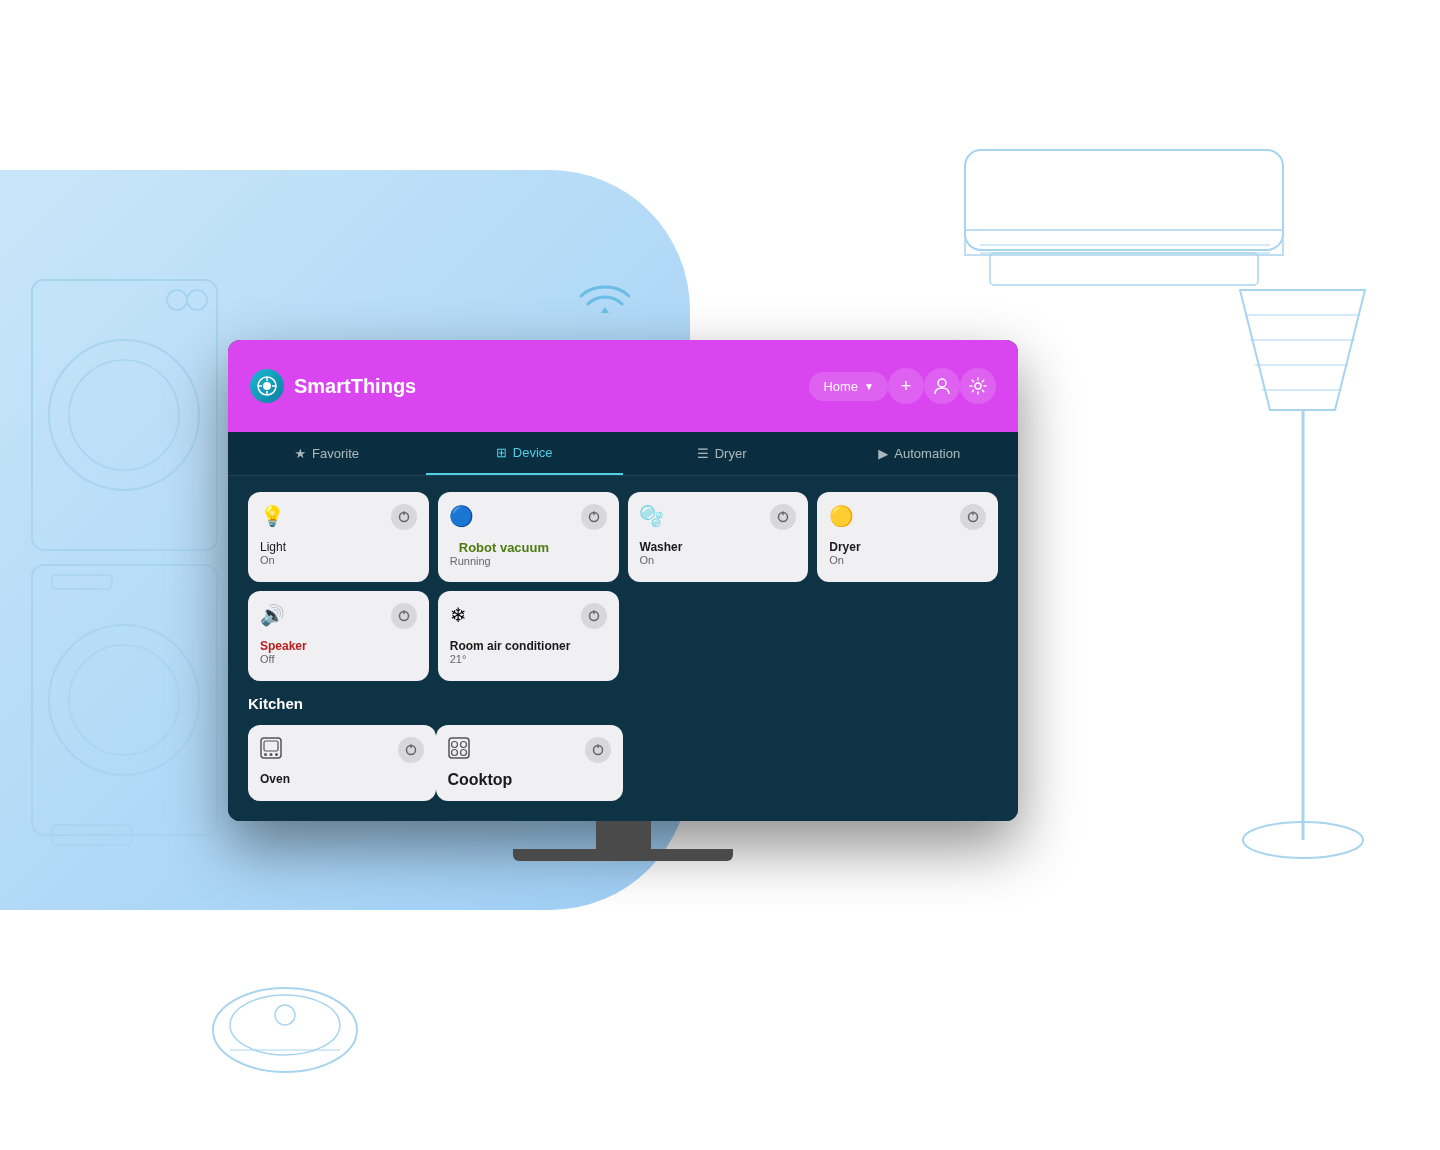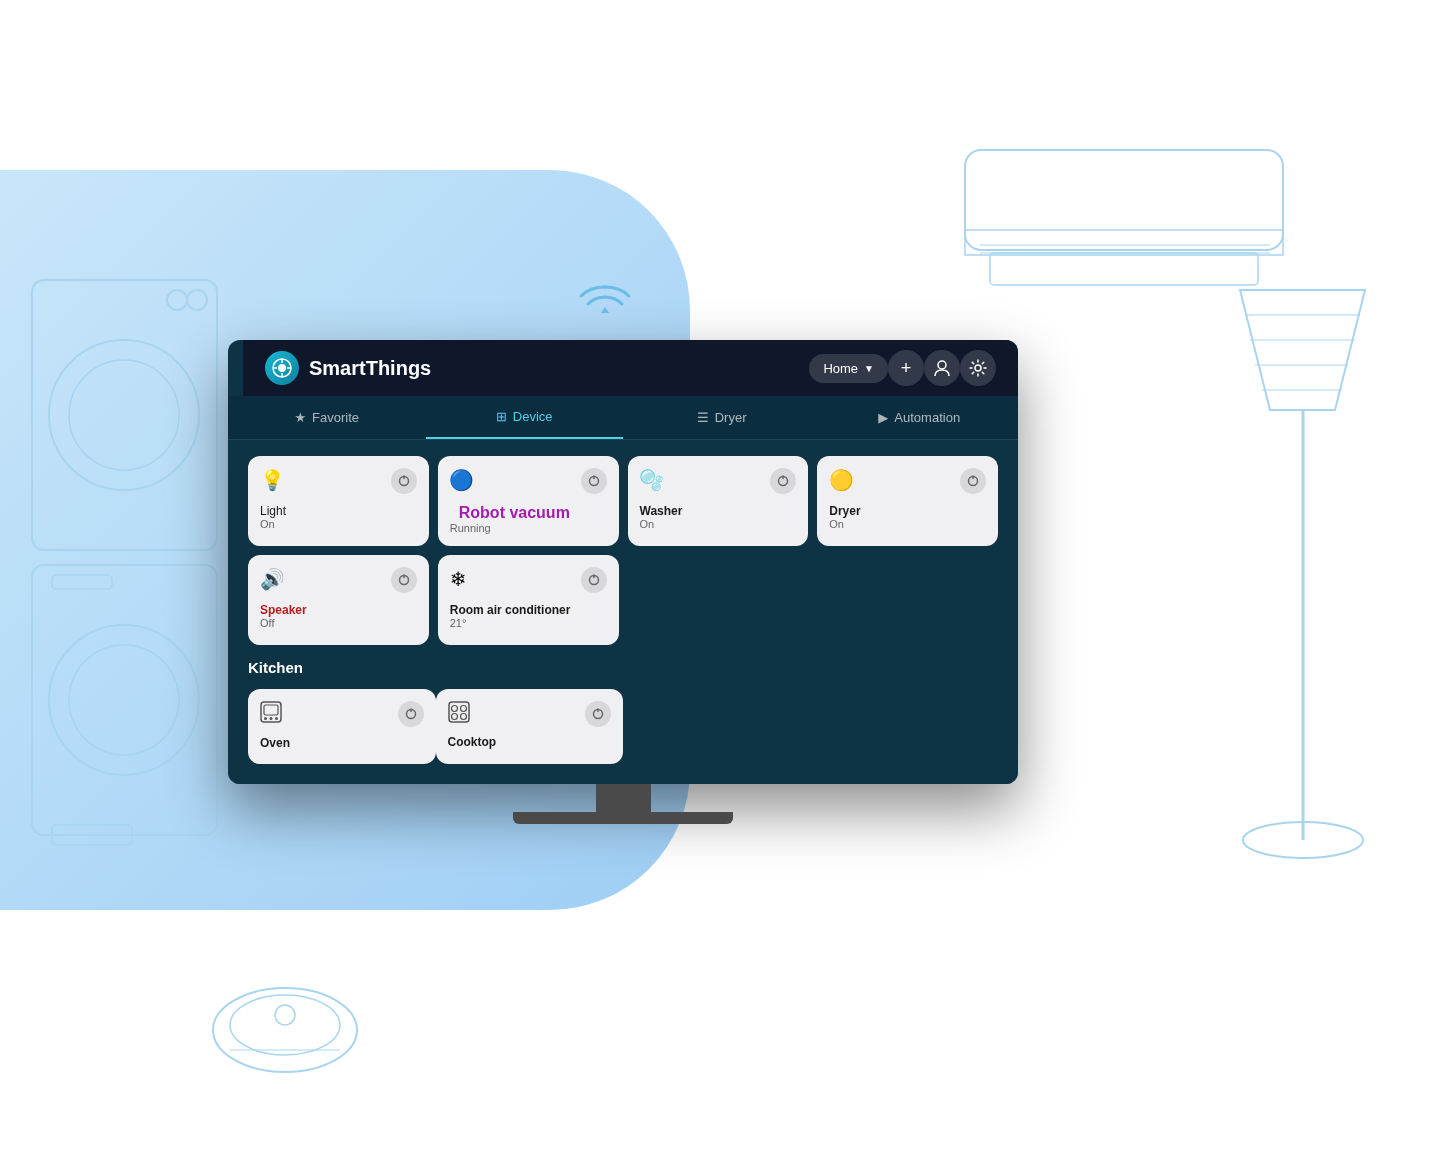--- a/index.html
+++ b/index.html
@@ -75,21 +75,21 @@
     <circle cx="80" cy="45" r="10" stroke="#a8d4ef" stroke-width="1.5" fill="none"></circle>
     <line x1="25" y1="80" x2="135" y2="80" stroke="#a8d4ef" stroke-width="1"></line>
   </svg>
 
 </div>
 
 <div style="position:absolute;left:228px;top:340px;width:790px;">
 
   <div style="background:#0d3344;border-radius:12px;overflow:hidden;box-shadow:0 25px 60px rgba(0,0,0,0.45);">
 
-    <div style="background:#0f172a;padding:10px 22px;display:flex;align-items:center;justify-content:space-between;margin-left:15px;">
+    <div style="background:#d946ef;padding:28px 22px;display:flex;align-items:center;justify-content:space-between;">
       <div style="display:flex;align-items:center;gap:10px;">
 
         <div style="width:34px;height:34px;background:linear-gradient(135deg,#1ab8d4,#0e7fa0);border-radius:50%;display:flex;align-items:center;justify-content:center;">
           <svg width="22" height="22" viewBox="0 0 22 22">
             <circle cx="11" cy="11" r="9" fill="none" stroke="white" stroke-width="1.5"></circle>
             <circle cx="11" cy="11" r="4" fill="white"></circle>
             <line x1="11" y1="2" x2="11" y2="6" stroke="white" stroke-width="1.5"></line>
             <line x1="11" y1="16" x2="11" y2="20" stroke="white" stroke-width="1.5"></line>
             <line x1="2" y1="11" x2="6" y2="11" stroke="white" stroke-width="1.5"></line>
             <line x1="16" y1="11" x2="20" y2="11" stroke="white" stroke-width="1.5"></line>
@@ -161,21 +161,21 @@
           <div style="background:#f0f0f2;border-radius:12px;padding:12px;min-height:90px;cursor:pointer;">
             <div style="display:flex;justify-content:space-between;align-items:flex-start;">
               <span style="font-size:20px;">🔵</span>
               <div style="width:26px;height:26px;background:#d8d8da;border-radius:50%;display:flex;align-items:center;justify-content:center;cursor:pointer;">
                 <svg width="12" height="12" viewBox="0 0 12 12">
                     <circle cx="6" cy="6" r="4.5" stroke="#666" stroke-width="1.5" fill="none"></circle>
                     <line x1="6" y1="1" x2="6" y2="3.5" stroke="#666" stroke-width="1.5" stroke-linecap="round"></line>
                   </svg>
               </div>
             </div>
-            <div style="font-size:16px;font-weight:600;color:#a21caf;margin-top:10px;padding-left:9px;">Robot vacuum</div>
+            <div style="font-size:13px;font-weight:600;color:#4d7c0f;margin-top:10px;padding-left:9px;">Robot vacuum</div>
             <div style="font-size:11px;color:#666;">Running</div>
           </div>
 
           <div style="background:#f0f0f2;border-radius:12px;padding:12px;min-height:90px;cursor:pointer;">
             <div style="display:flex;justify-content:space-between;align-items:flex-start;">
               <span style="font-size:20px;">🫧</span>
               <div style="width:26px;height:26px;background:#d8d8da;border-radius:50%;display:flex;align-items:center;justify-content:center;cursor:pointer;">
                 <svg width="12" height="12" viewBox="0 0 12 12">
                     <circle cx="6" cy="6" r="4.5" stroke="#666" stroke-width="1.5" fill="none"></circle>
                     <line x1="6" y1="1" x2="6" y2="3.5" stroke="#666" stroke-width="1.5" stroke-linecap="round"></line>
@@ -276,21 +276,21 @@
                     <circle cx="15.5" cy="15.5" r="3" stroke="#555" stroke-width="1.2" fill="none"></circle>
                   </svg>
               </span>
               <div style="width:26px;height:26px;background:#d8d8da;border-radius:50%;display:flex;align-items:center;justify-content:center;cursor:pointer;">
                 <svg width="12" height="12" viewBox="0 0 12 12">
                     <circle cx="6" cy="6" r="4.5" stroke="#666" stroke-width="1.5" fill="none"></circle>
                     <line x1="6" y1="1" x2="6" y2="3.5" stroke="#666" stroke-width="1.5" stroke-linecap="round"></line>
                   </svg>
               </div>
             </div>
-            <div style="font-size:12px;font-weight:600;color:#1a1a1a;margin-top:8px;">Cooktop</div>
+            <div style="font-size:16px;font-weight:600;color:#1a1a1a;margin-top:8px;">Cooktop</div>
           </div>
 
           <div style=""></div>
         </div>
       </div>
 
     </div>
   </div>
 
   <div style="display:flex;flex-direction:column;align-items:center;">

